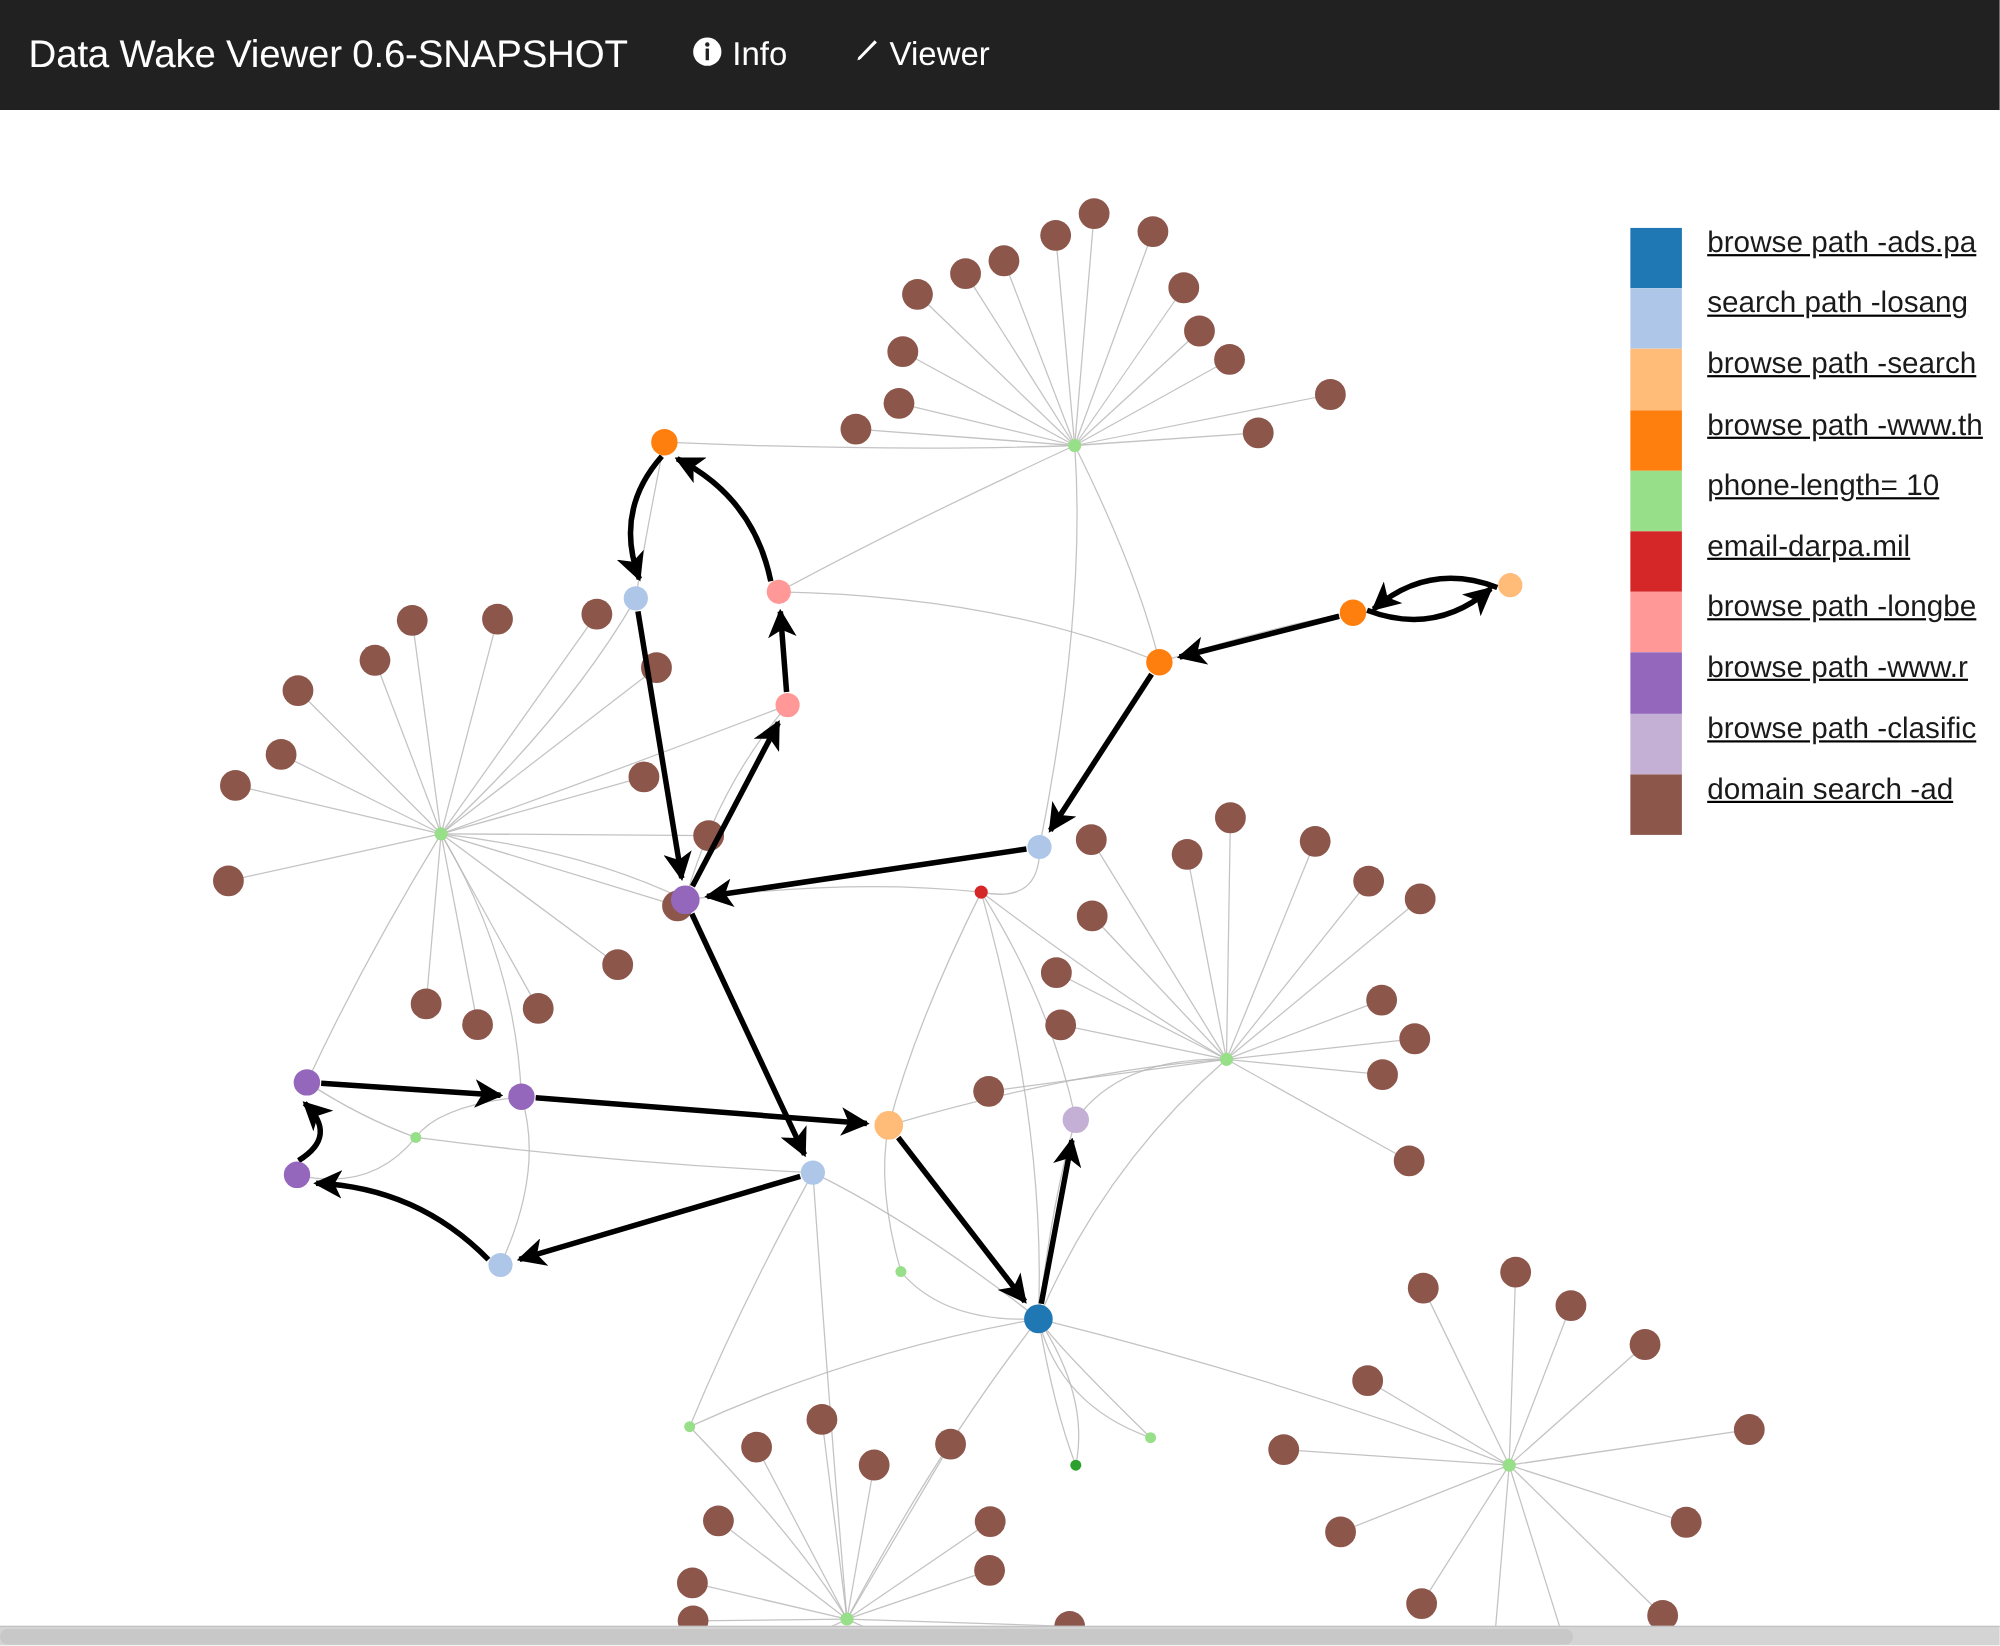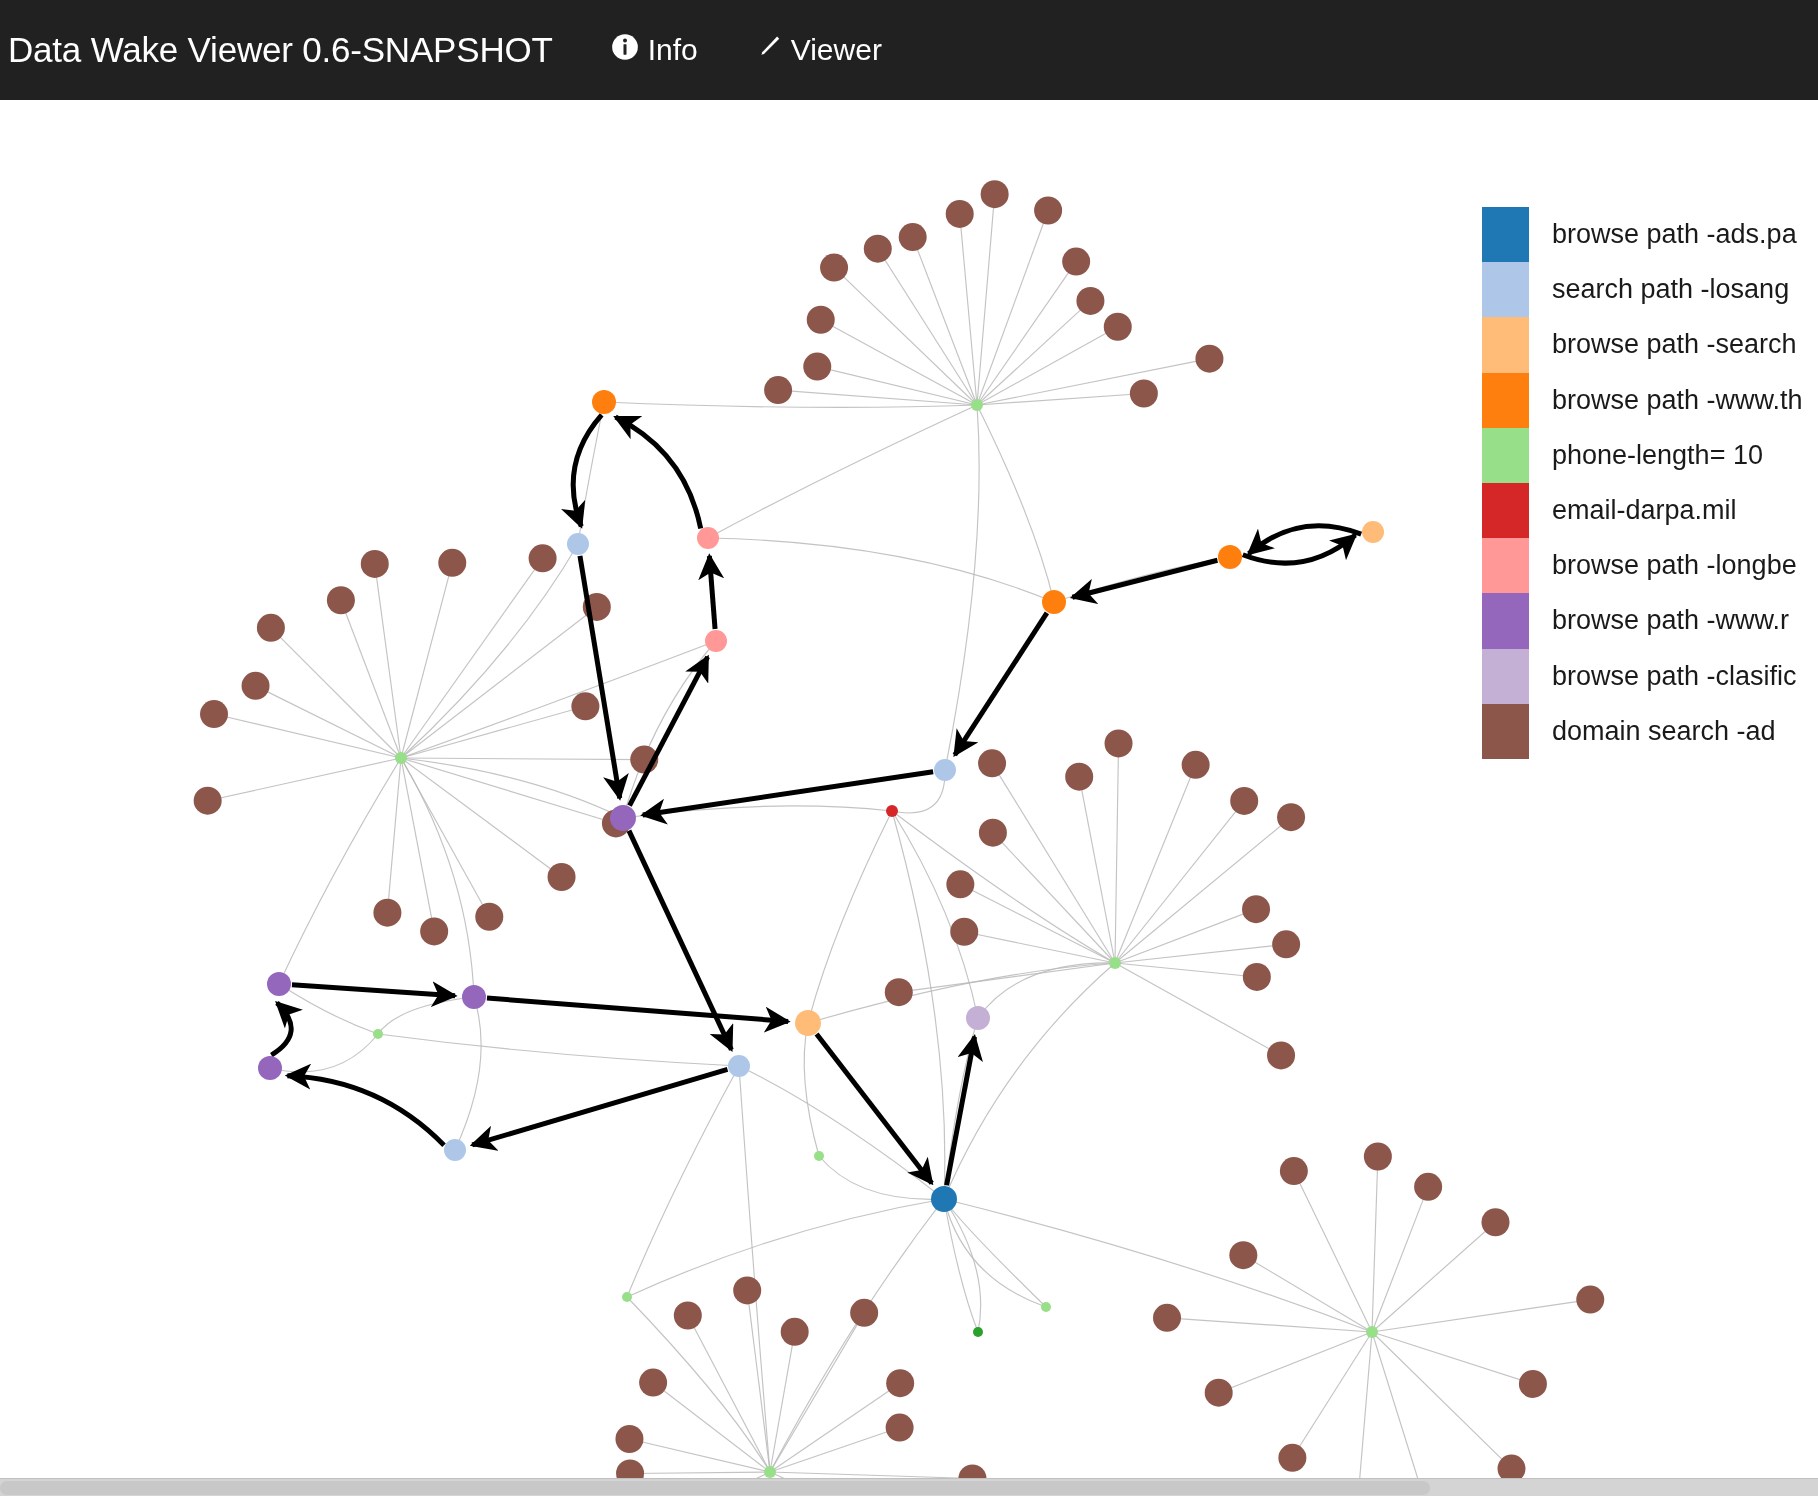--- a/index.html
+++ b/index.html
@@ -11,21 +11,21 @@
     overflow: hidden;
   }
   #app { position: relative; width: 1818px; height: 1496px; background: #fff; }
 
   
   #navbar {
     position: absolute; top: 0; left: 0;
     width: 1818px; height: 100px;
     background: #212121;
     display: flex; align-items: center;
-    padding-left: 8px;
+    padding-left: 26px;
     gap: 0px;
   }
   #nav-title {
     color: #ffffff;
     font-size: 35px;
     font-weight: 400;
     letter-spacing: -0.2px;
     white-space: nowrap;
   }
   .nav-link {
@@ -54,23 +54,24 @@
 
   
   #legend {
     position: absolute;
     left: 1482px; top: 207px;
     width: 336px;
     height: 607px;
     overflow: hidden;
   }
   .legend-row {
-    display: flex; align-items: center;
+    display: flex; align-items: flex-start;
     height: 55.2px;
     cursor: pointer;
+    text-decoration: underline;
   }
   .legend-swatch {
     width: 47px; height: 55.2px; flex: 0 0 auto;
   }
   .legend-label {
     margin-left: 23px;
     font-size: 27px;
     color: #1a1a1a;
     white-space: nowrap;
     line-height: 1;

